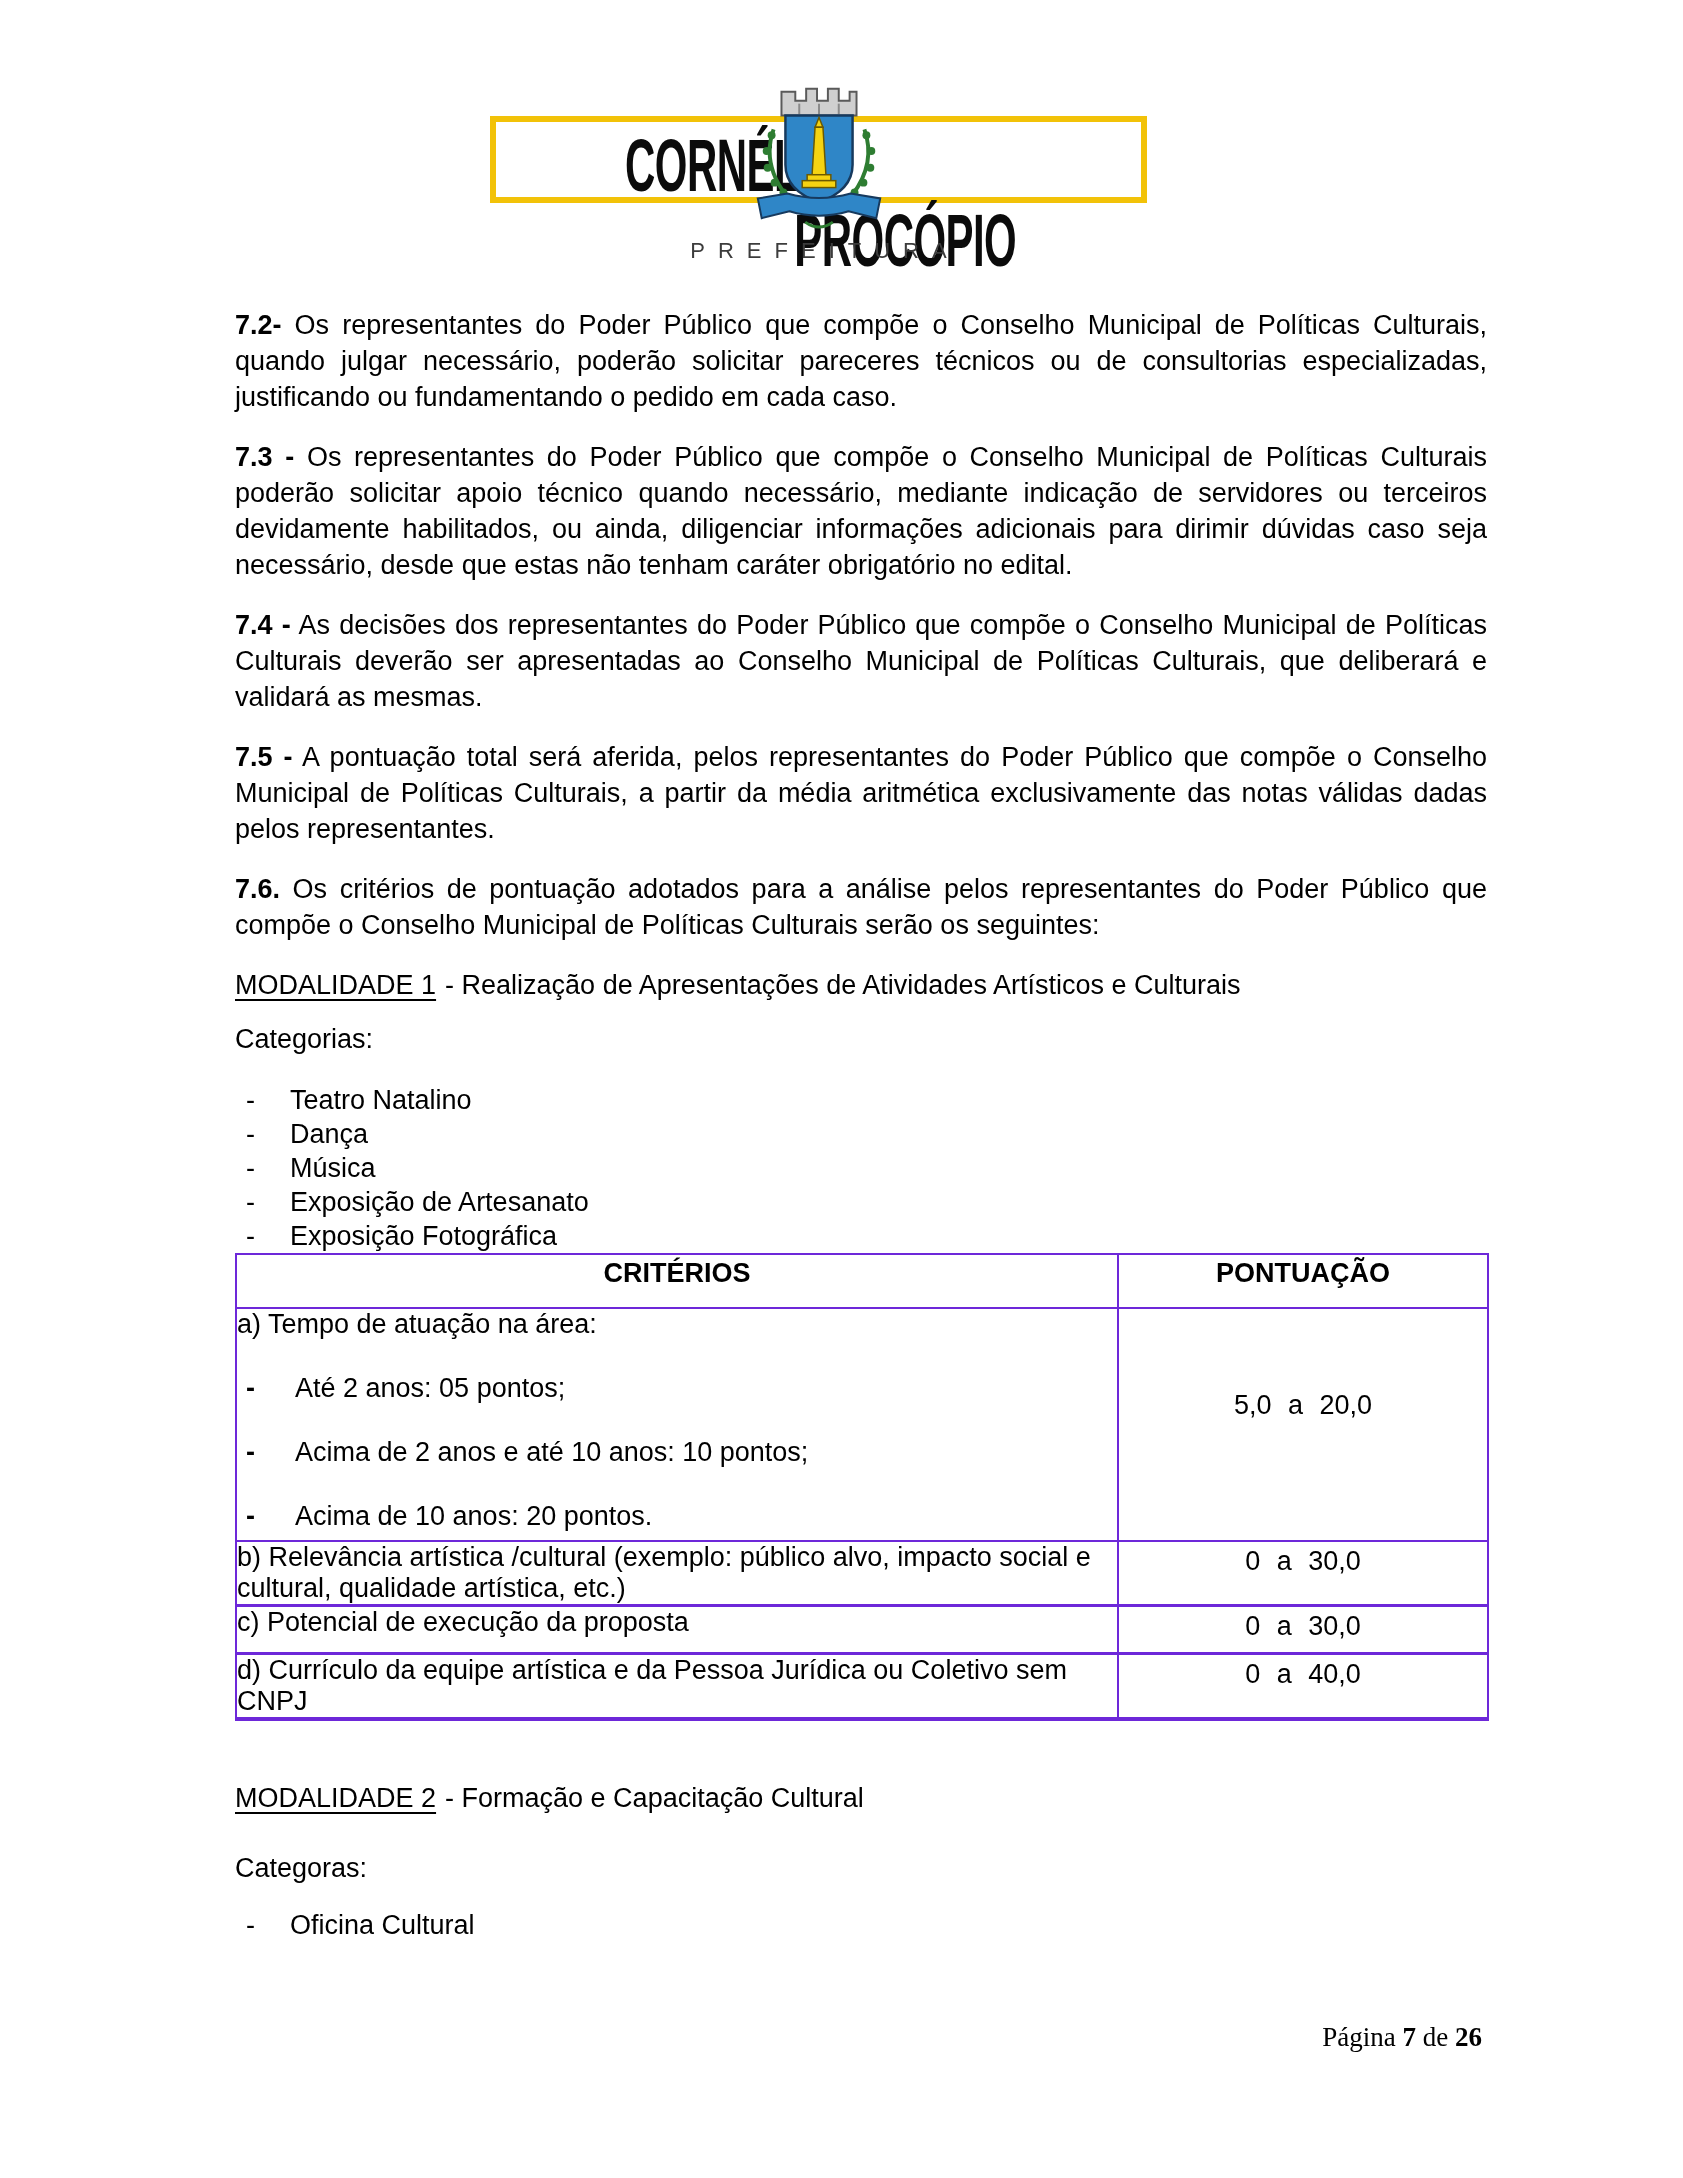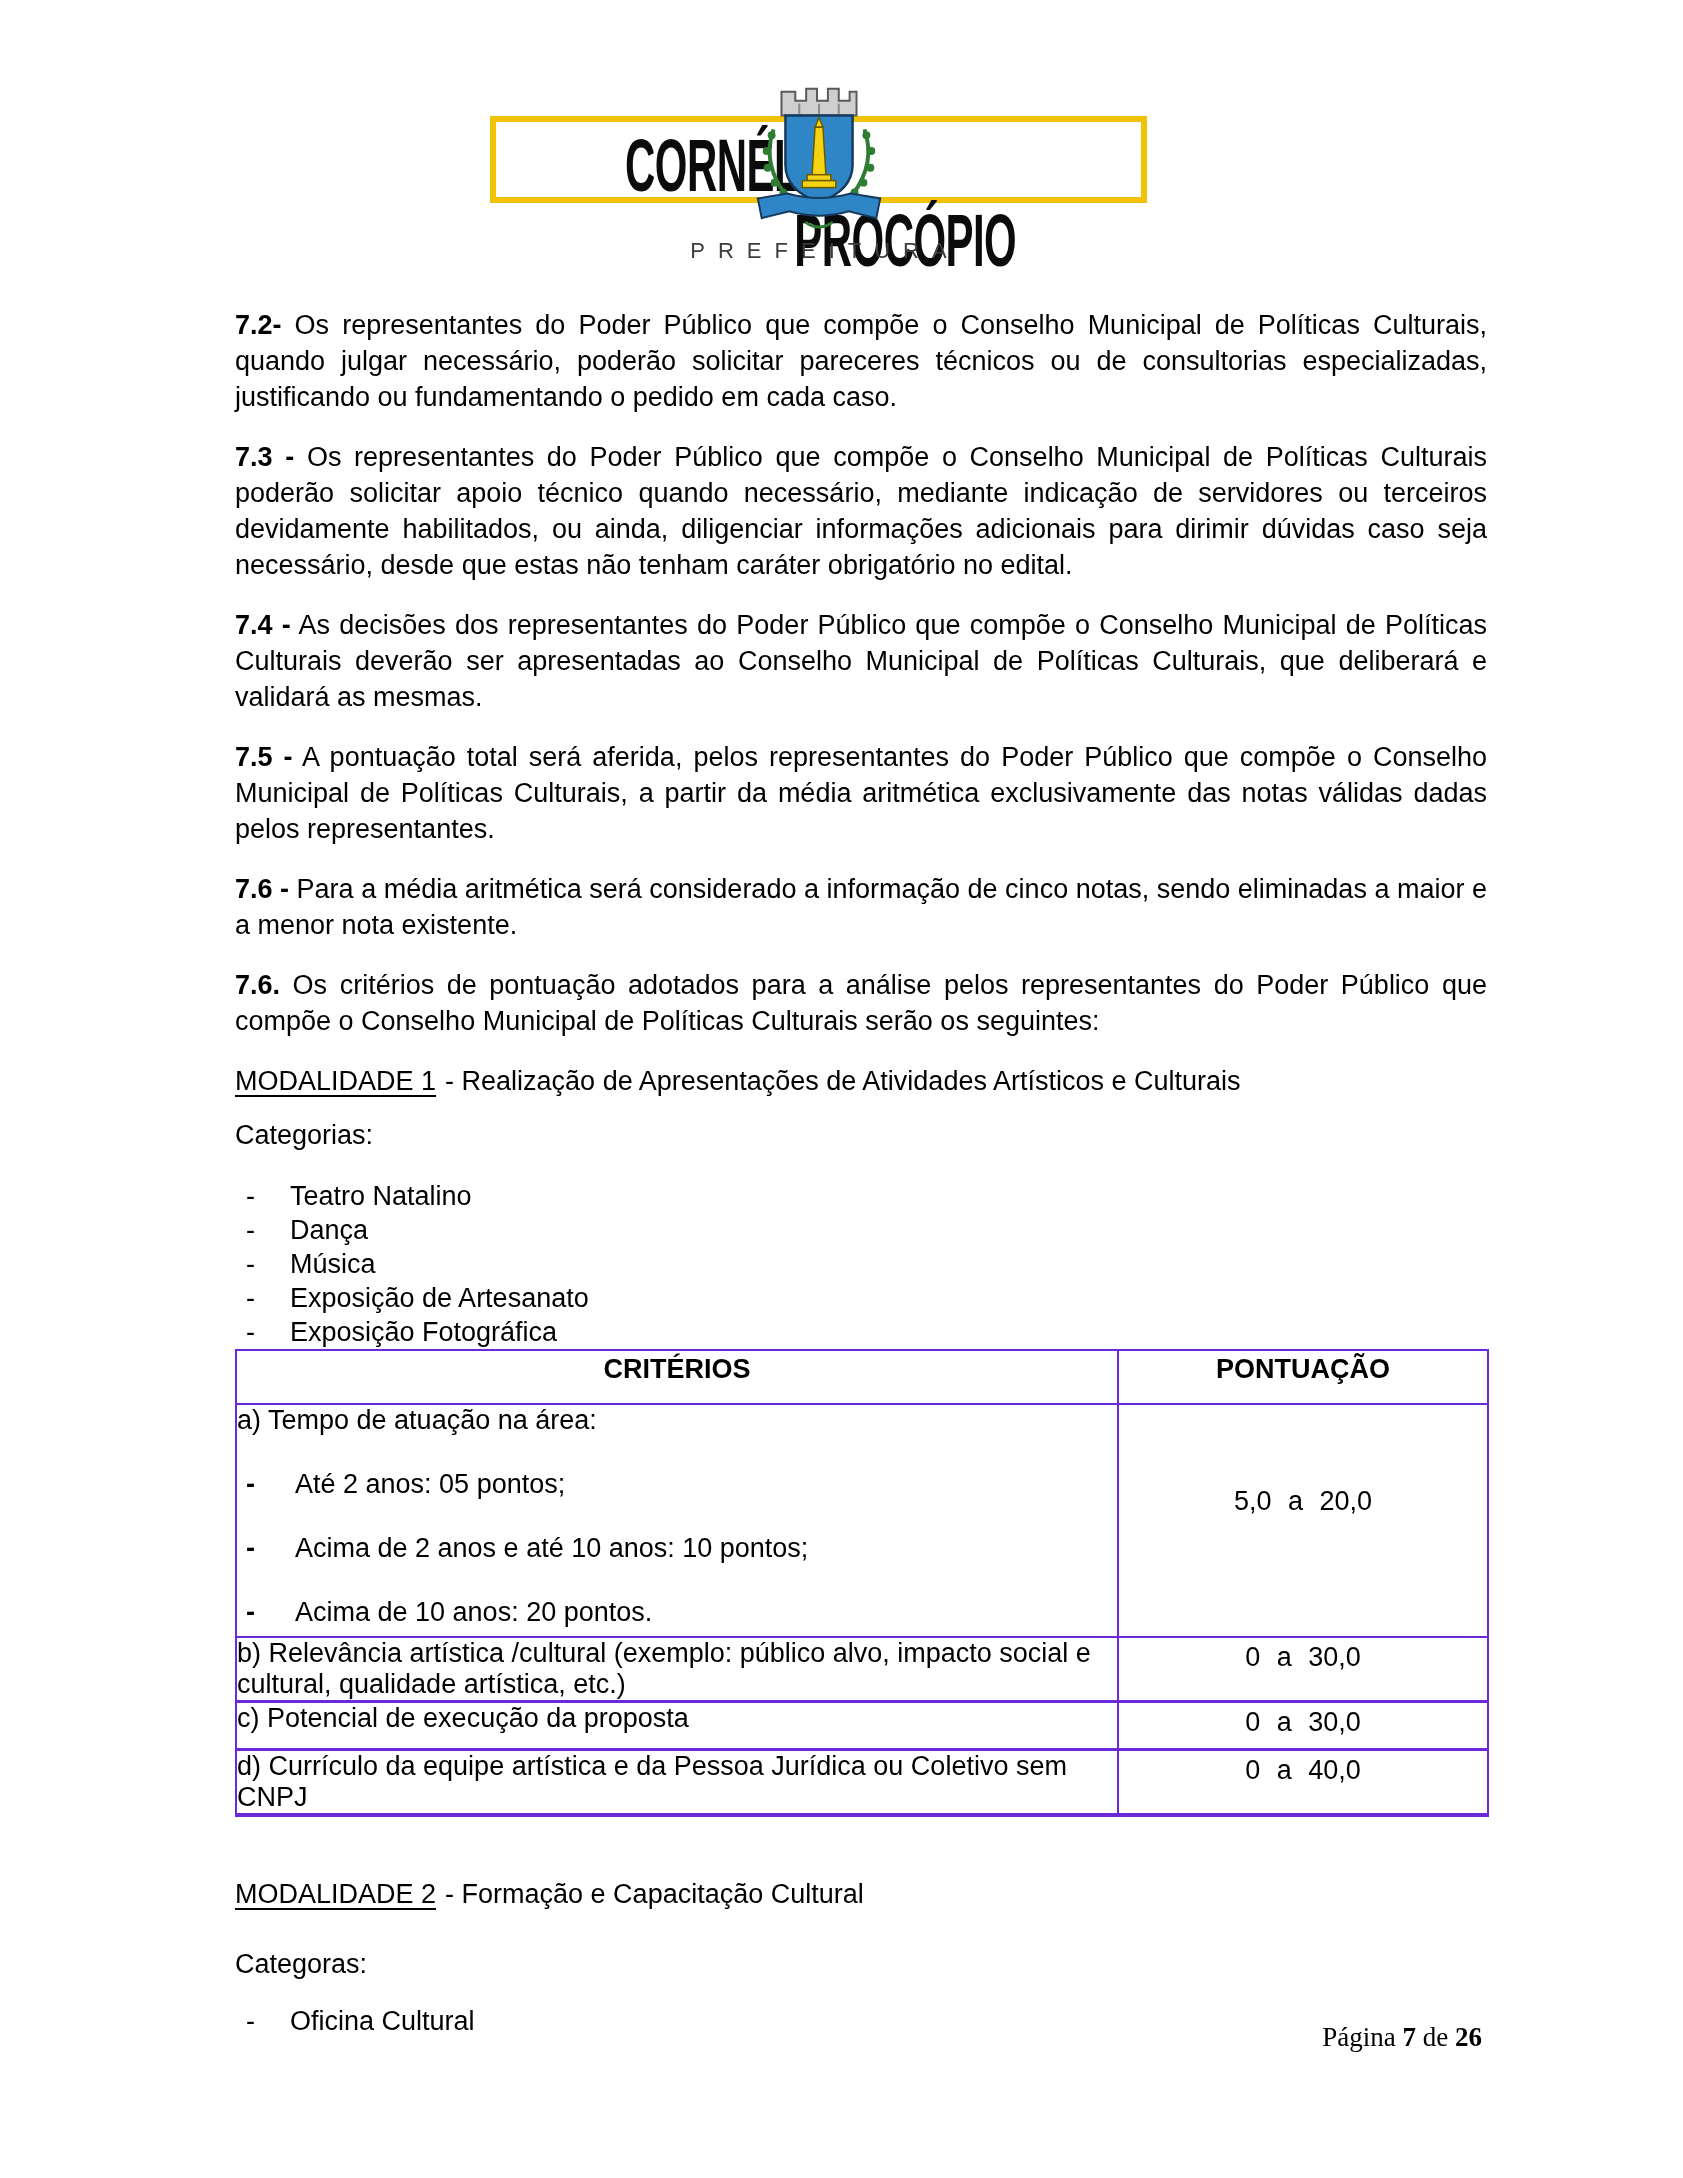--- a/index.html
+++ b/index.html
@@ -128,21 +128,20 @@
   <div class="content">
 
     <p class="para"><b>7.2-</b> <span>Os representantes do Poder Público que compõe o Conselho Municipal de Políticas Culturais, quando julgar necessário, poderão solicitar pareceres técnicos ou de consultorias especializadas, justificando ou fundamentando o pedido em cada caso.</span></p>
 
     <p class="para"><b>7.3 -</b> <span>Os representantes do Poder Público que compõe o Conselho Municipal de Políticas Culturais poderão solicitar apoio técnico quando necessário, mediante indicação de servidores ou terceiros devidamente habilitados, ou ainda, diligenciar informações adicionais para dirimir dúvidas caso seja necessário, desde que estas não tenham caráter obrigatório no edital.</span></p>
 
     <p class="para"><b>7.4 -</b> <span>As decisões dos representantes do Poder Público que compõe o Conselho Municipal de Políticas Culturais deverão ser apresentadas ao Conselho Municipal de Políticas Culturais, que deliberará e validará as mesmas.</span></p>
 
     <p class="para"><b>7.5 -</b> <span>A pontuação total será aferida, pelos representantes do Poder Público que compõe o Conselho Municipal de Políticas Culturais, a partir da média aritmética exclusivamente das notas válidas dadas pelos representantes.</span></p>
 
-    <p class="para"><b>7.6 -</b> <span>Para a média aritmética será considerado a informação de cinco notas, sendo eliminadas a maior e a menor nota existente.</span></p>
 
     <p class="para"><b>7.6.</b> <span>Os critérios de pontuação adotados para a análise pelos representantes do Poder Público que compõe o Conselho Municipal de Políticas Culturais serão os seguintes:</span></p>
 
     <p class="heading"><span class="hnum">MODALIDADE 1</span><span class="hrest">- Realização de Apresentações de Atividades Artísticos e Culturais</span></p>
 
     <p class="cat-label">Categorias:</p>
 
     <div class="dlist">
       <div class="ditem">
           <span class="dash">-</span>

